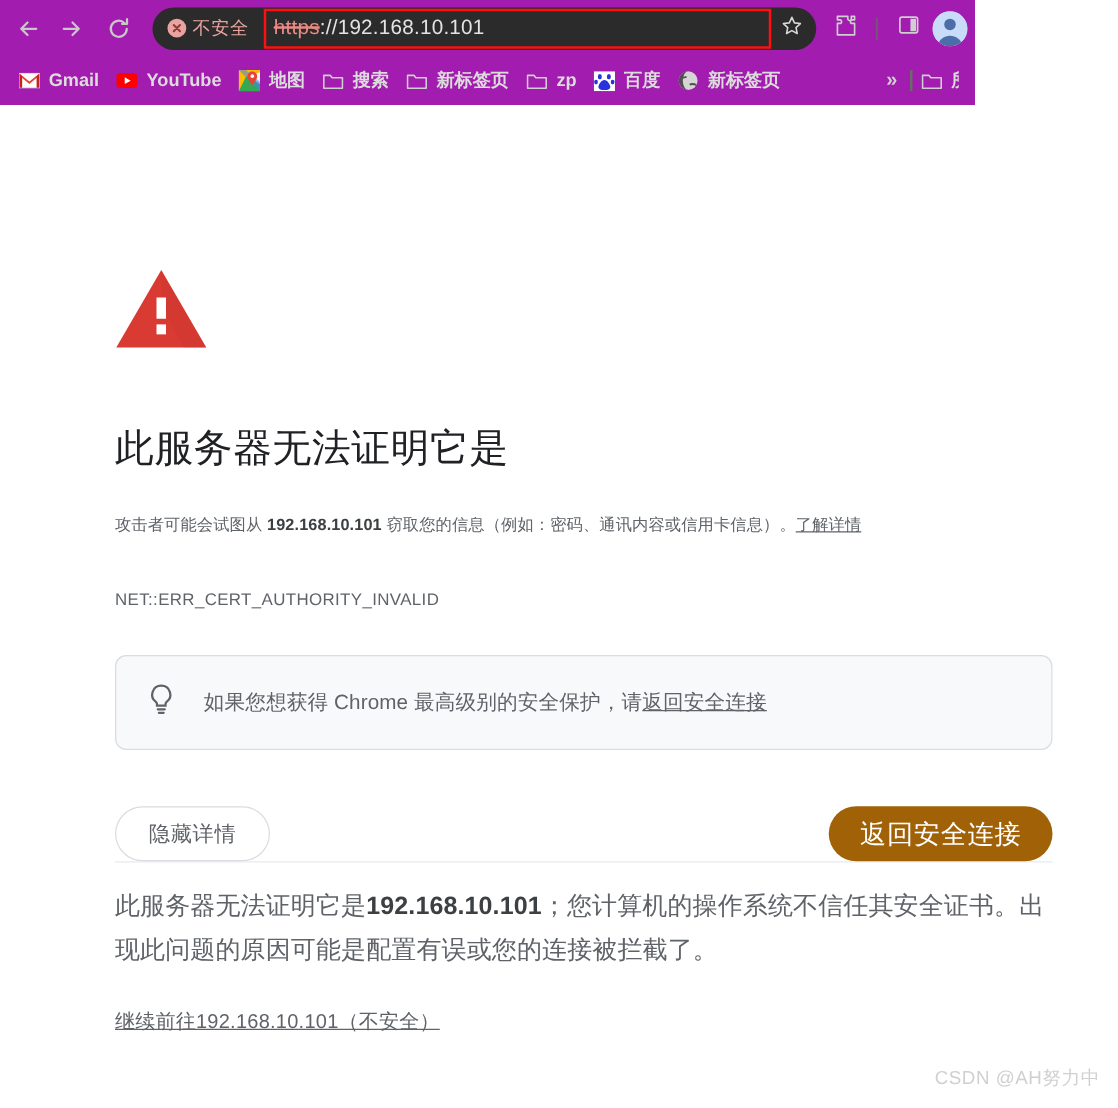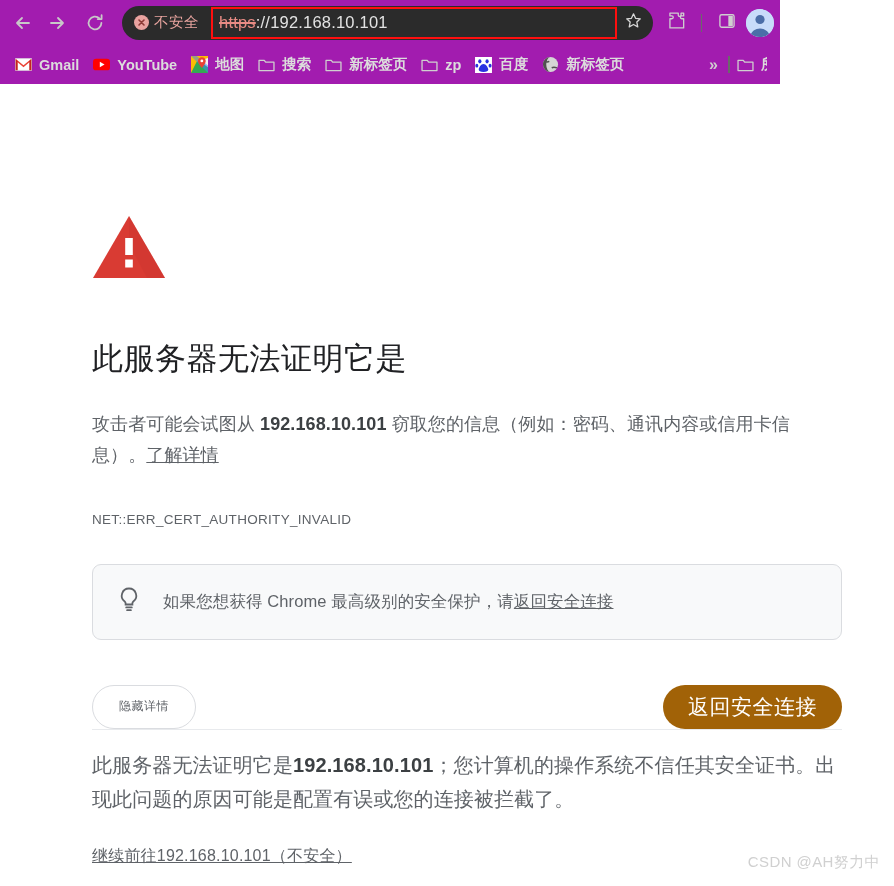--- a/index.html
+++ b/index.html
@@ -178,21 +178,21 @@
   .headline {
     font-size: 31px;
     color: #202124;
     font-weight: normal;
     letter-spacing: .5px;
     margin-bottom: 30px;
     line-height: 1.25;
   }
 
   .para {
-    font-size: 18px;
+    font-size: 13px;
     color: #5f6368;
     line-height: 1.72;
     max-width: 740px;
     letter-spacing: .1px;
   }
   .para b { color: #3c4043; font-weight: bold; }
   .inline-link {
     color: #5f6368;
     text-decoration: underline;
     cursor: pointer;
@@ -234,21 +234,21 @@
     display: flex;
     align-items: center;
     justify-content: space-between;
   }
   .btn-secondary {
     border: 1px solid #dadce0;
     background: #ffffff;
     border-radius: 22px;
     height: 44px;
     padding: 0 26px;
-    font-size: 12px;
+    font-size: 17px;
     color: #5f6368;
     font-family: inherit;
     cursor: pointer;
     letter-spacing: .5px;
   }
   .btn-primary {
     border: none;
     background: #a16207;
     border-radius: 22px;
     height: 44px;

